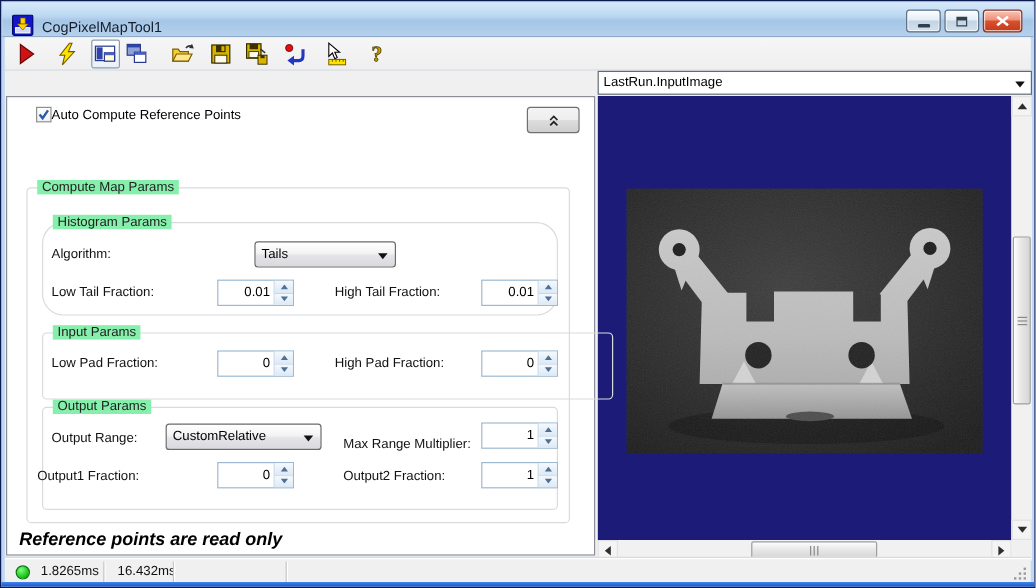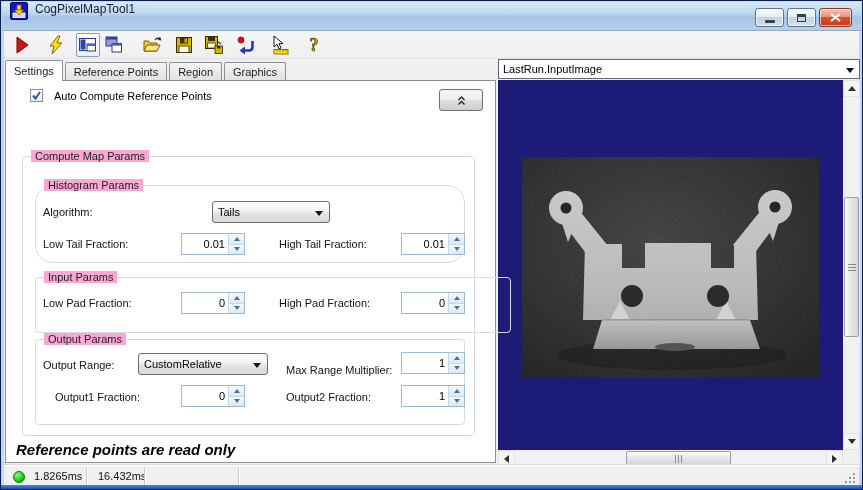--- a/index.html
+++ b/index.html
@@ -7,21 +7,21 @@
   body { font-family:"Liberation Sans", sans-serif; }
   .window{
     position:relative; width:863px; height:490px;
     background:#bfd9f4; border:1px solid #0c1a52; overflow:hidden;
     font-size:11px; color:#000;
   }
   
   .titlebar{
     position:absolute; left:1px; top:1px; right:1px; height:29px;
     background:linear-gradient(180deg,#d7e9fa 0%,#bcd8f2 40%,#a6c6e7 55%,#b4d0ec 100%);
-    border-bottom:1px solid #8fabc9; display:flex; align-items:flex-start;
+    border-bottom:1px solid #8fabc9; display:flex; align-items:flex-end;
   }
   .app-icon{ margin-left:8px; width:18px; height:18px; }
   .title-text{ margin-left:7px; font-size:12px; color:#15202c; }
   .win-buttons{ position:absolute; right:9px; top:6px; display:flex; gap:3px; }
   .win-btn{
     width:29px; height:19px; border:1px solid #60728a; border-radius:3px;
     background:linear-gradient(180deg,#fcfdfe,#e3edf6 45%,#c3d4e4 50%,#d3e1ee);
     display:flex; align-items:center; justify-content:center;
     box-shadow:inset 0 0 0 1px rgba(255,255,255,.65);
   }
@@ -48,30 +48,30 @@
     background:linear-gradient(#f4f4f4,#e2e2e6); border-radius:2px 2px 0 0; color:#1b1b1b;
   }
   .tab.active{ height:21px; background:#ffffff; position:relative; z-index:6; margin-bottom:-1px; }
   
   .page{
     position:absolute; left:4px; top:79px; width:491px; height:383px;
     background:#ffffff; border:1px solid #8b8e97; z-index:4;
   }
   .chk-row{ position:absolute; left:24px; top:8px; display:flex; align-items:center; }
   .checkbox{ width:13px; height:13px; border:1px solid #8e8f8f; background:linear-gradient(#fdfdfd,#eef2f6); display:flex; align-items:center; justify-content:center; }
-  .chk-label{ margin-left:11px; }
+  .chk-label{ margin-left:0; }
   .collapse-btn{
     position:absolute; left:433px; top:8px; width:44px; height:22px;
     border:1px solid #707070; border-radius:3px;
     background:linear-gradient(#f4f4f4,#eeeeee 48%,#dddddd 52%,#cfcfcf);
     display:flex; align-items:center; justify-content:center;
   }
   .groupbox{ position:absolute; border:1px solid #d7dbde; border-radius:4px; }
   .grouplabel{
-    position:absolute; top:-7px; left:8px; background:#f9a8d4; padding:0 4px; color:#1e1e1e;
+    position:absolute; top:-7px; left:8px; background:#86efac; padding:0 4px; color:#1e1e1e;
   }
   .fieldlabel{ position:absolute; color:#121212; white-space:nowrap; }
   .combo{
     position:absolute; height:22px; border:1px solid #6b6b6b; border-radius:3px;
     background:linear-gradient(#ffffff,#f3f3f3 45%,#e4e4e8 55%,#d9d9de);
     display:flex; align-items:center; padding-left:5px;
   }
   .combo-arrow{ position:absolute; right:6px; top:9px; width:0; height:0;
     border-left:4px solid transparent; border-right:4px solid transparent; border-top:5px solid #111; }
   .spinbox{
@@ -221,34 +221,20 @@
     </div>
     <div class="tbtn" style="margin-left:10px">
       <svg width="20" height="20" viewBox="0 0 20 20">
         <text x="10" y="16" text-anchor="middle" font-family="Liberation Serif, serif" font-size="18" font-weight="bold" fill="#caa002" stroke="#4c3c00" stroke-width="0.7">?</text>
       </svg>
     </div>
   </div>
 
   <div style="position:absolute;left:3px;right:3px;top:58px;height:405px;background:#f0f0f0;"></div>
 
-  <div class="tabstrip">
-    <div class="tab active">
-        <span>Settings</span>
-      </div>
-    <div class="tab">
-        <span>Reference Points</span>
-      </div>
-    <div class="tab">
-        <span>Region</span>
-      </div>
-    <div class="tab">
-        <span>Graphics</span>
-      </div>
-  </div>
 
   <div class="page">
 
     <div class="chk-row">
       <div class="checkbox">
         <svg width="11" height="11" viewBox="0 0 11 11">
           <path d="M2,5.5 L4.5,8.5 L9,2" fill="none" stroke="#2c5aa0" stroke-width="2"></path>
         </svg>
       </div>
       <span class="chk-label">Auto Compute Reference Points</span>
@@ -338,21 +324,21 @@
         <input class="spinval" value="1" style="">
         <div class="spinbtns">
           <div class="spinbtn">
               <div class="tri-up"></div>
             </div>
           <div class="spinbtn">
               <div class="tri-down"></div>
             </div>
         </div>
       </div>
-      <span class="fieldlabel" style="left:32px; top:234px;">Output1 Fraction:</span>
+      <span class="fieldlabel" style="left:8px; top:234px;">Output1 Fraction:</span>
       <div class="spinbox" style="left:158px; top:228px;">
         <input class="spinval" value="0" style="">
         <div class="spinbtns">
           <div class="spinbtn">
               <div class="tri-up"></div>
             </div>
           <div class="spinbtn">
               <div class="tri-down"></div>
             </div>
         </div>

